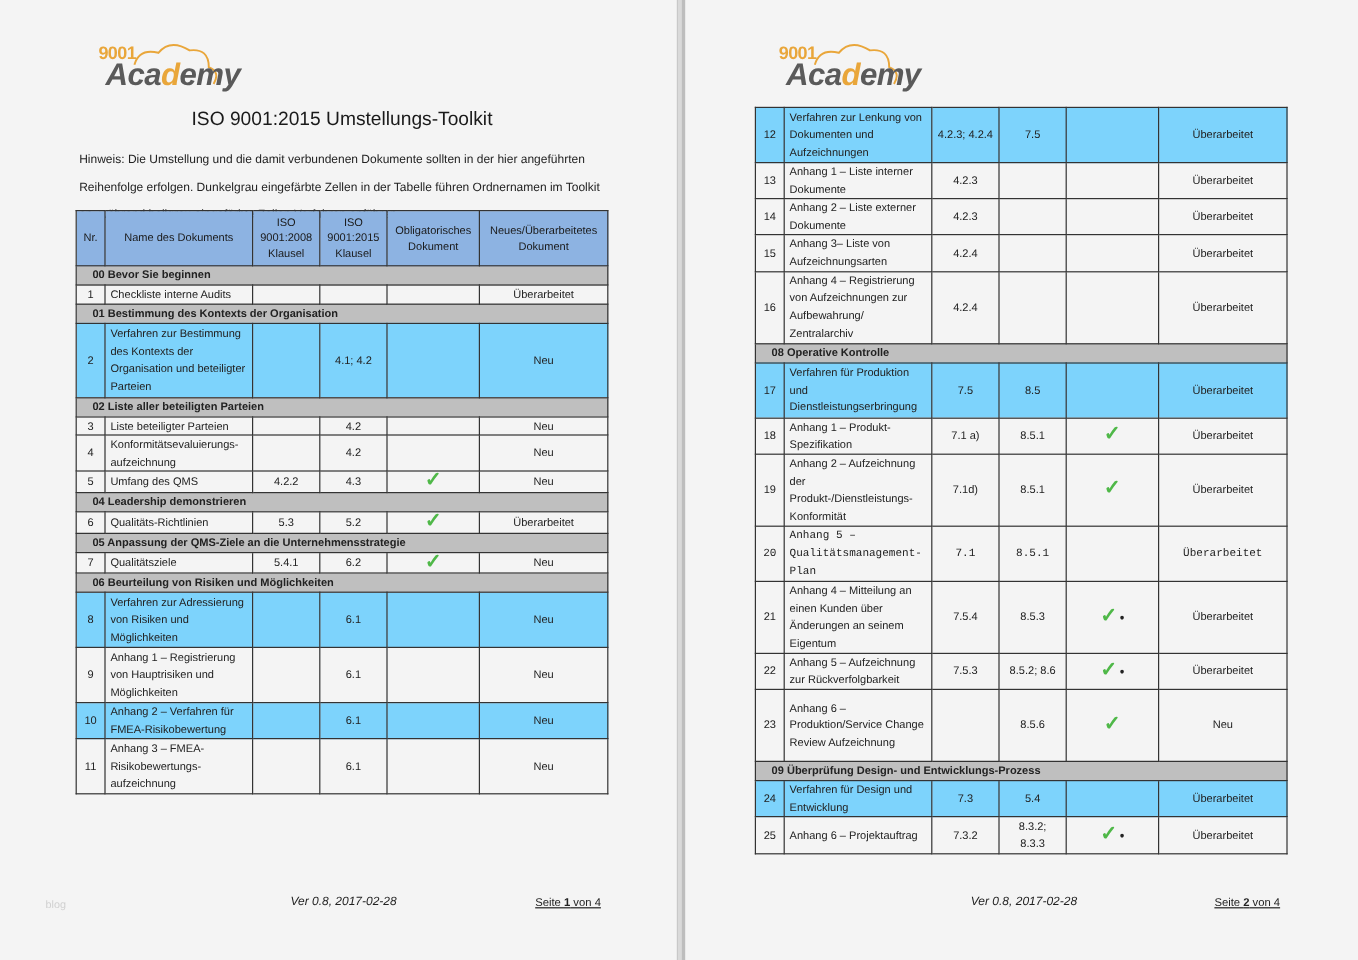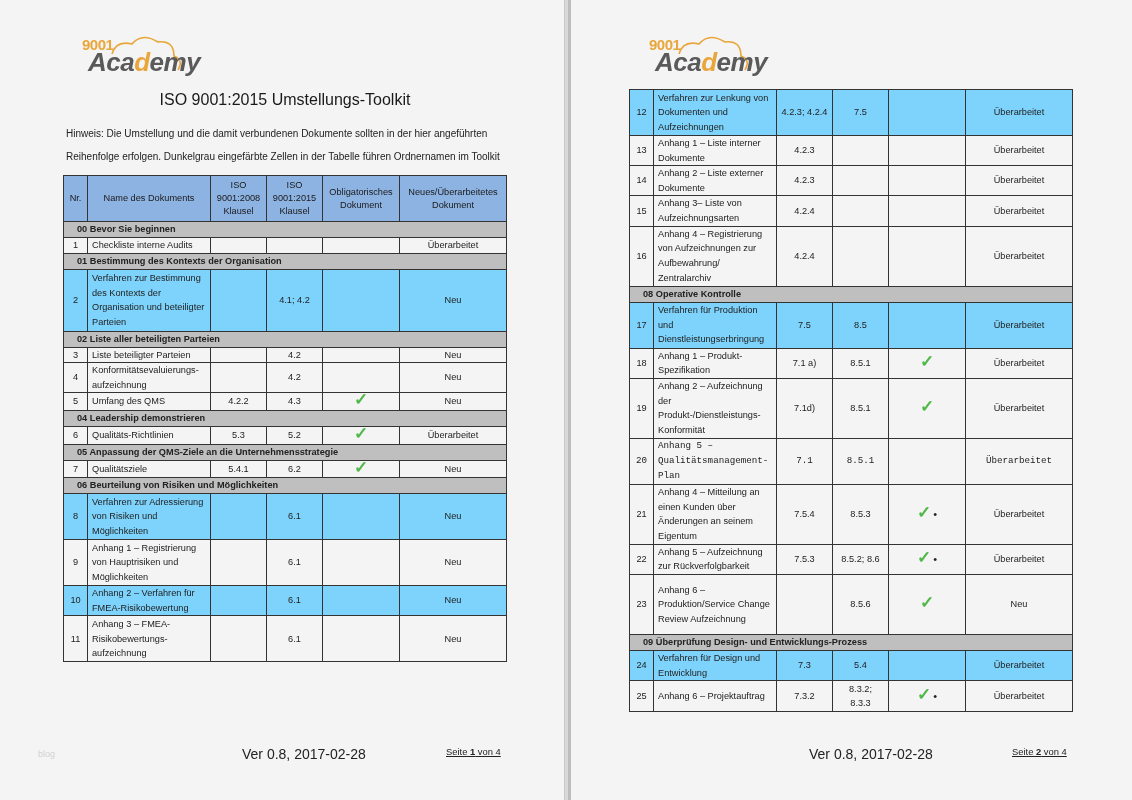--- a/index.html
+++ b/index.html
@@ -53,21 +53,21 @@
   tr.sec td {
     background:#bfbfbf; font-weight:bold; padding-left:13px; line-height:15px;
   }
   tr.lg td { background:#7dd3fc; }
   .check {
     color:#4fb848; font-size:17px; font-weight:bold; line-height:14px;
     display:inline-block;
   }
   .dot { font-size:11px; color:#222; margin-left:2px; }
   .footer-ver {
-    position:absolute; top:746px; font-size:14px; color:#222;
+    position:absolute; top:746px; font-size:10px; color:#222;font-style:italic;
   }
   .footer-page {
     position:absolute; top:746px; font-size:9.4px; color:#222;text-decoration:underline;
   }
   .footer-page b { font-weight:bold; }
   .watermark {
     position:absolute; left:38px; top:749px; font-size:9px; color:#d0d0d0;
   }
 </style>
 </head>

